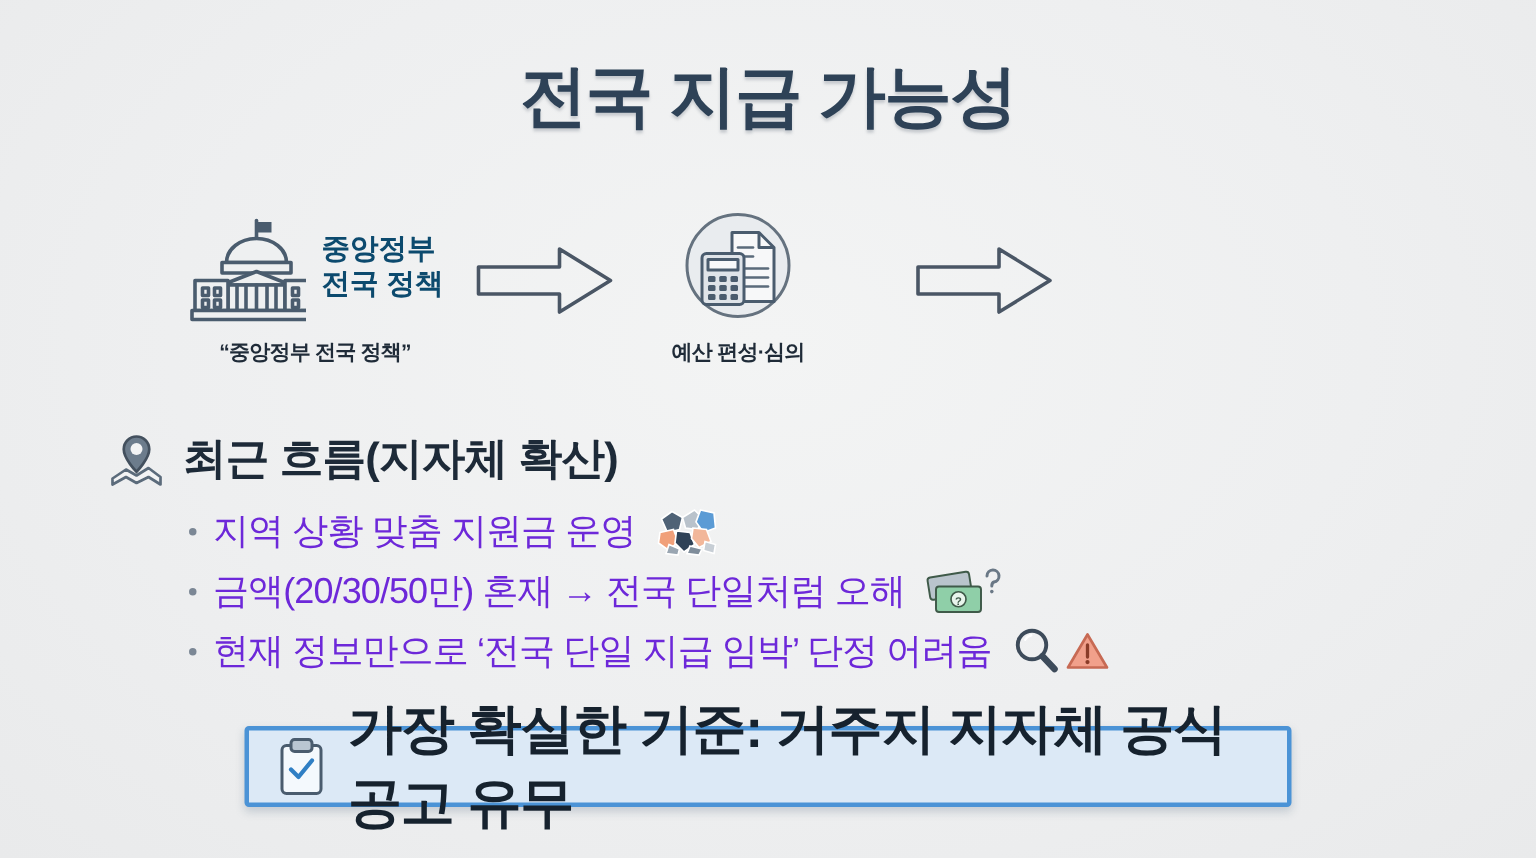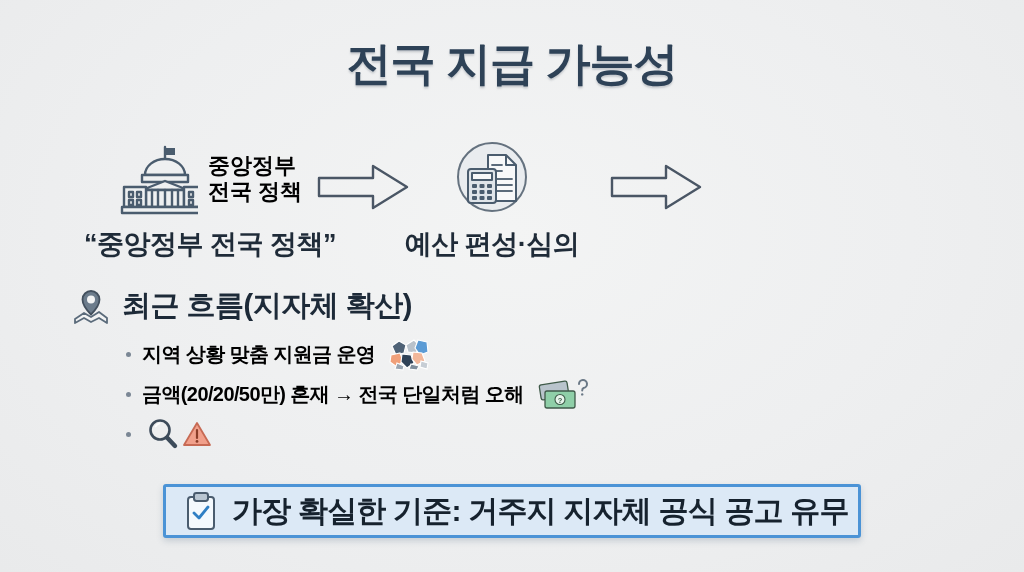--- a/index.html
+++ b/index.html
@@ -48,30 +48,30 @@
     text-align: center;
   }
   .node-row {
     display: flex;
     align-items: center;
     justify-content: center;
     gap: 10px;
     height: 86px;
   }
   .node-label {
-    font-size: 22px;
+    font-size: 19px;
     font-weight: bold;
     line-height: 1.2;
-    color: #000000;
+    color: #0c4a6e;
     text-align: left;
     white-space: pre-line;
   }
   .node-caption {
     margin-top: 4px;
-    font-size: 27px;
+    font-size: 14px;
     font-weight: bold;
     color: #1f2b38;
     letter-spacing: -0.5px;
   }
 
   #node-gov   { left: 0px;   width: 300px; }
   #node-budget{ left: 312px; width: 240px; }
   #node-map   { left: 640px; width: 264px; }
 
   .arrow {
@@ -112,23 +112,23 @@
   }
   .dot {
     width: 5px;
     height: 5px;
     border-radius: 50%;
     background: #7b8795;
     flex: 0 0 auto;
     margin-right: 2px;
   }
   .bullet-text {
-    font-size: 20px;
-    font-weight: bold;
-    color: #000000;
+    font-size: 24px;
+    font-weight: normal;
+    color: #6d28d9;
     letter-spacing: -0.6px;
     white-space: nowrap;
   }
   .bullet-icons {
     display: flex;
     align-items: center;
     gap: 2px;
     margin-left: 4px;
   }
 
@@ -143,21 +143,21 @@
     background: #dce9f6;
     border: 3px solid #4b93d6;
     border-radius: 3px;
     box-shadow: 0 3px 6px rgba(110,130,150,0.30);
     display: flex;
     align-items: center;
     padding-left: 18px;
     gap: 14px;
   }
   .callout-text {
-    font-size: 30px;
+    font-size: 36px;
     font-weight: bold;
     color: #16222e;
     letter-spacing: -0.8px;
   }
 
   svg { display: block; }
 </style>
 </head>
 <body>
 
@@ -284,41 +284,42 @@
               <path d="M23 27 l8 2 l-2 4 l-8 -1 z" fill="#7f8d9b"></path>
               <path d="M33 24 l7 2 l-1 6 l-7 -2 z" fill="#c7ced5"></path>
             </g>
           </svg>
         </span>
       </span>
     </div>
 
     <div class="bullet">
       <span class="dot"></span>
-      <span class="bullet-text">금액(20/20/50만) 혼재 → 전국 단일처럼 오해</span>
+      <span class="bullet-text">금액(20/30/50만) 혼재 → 전국 단일처럼 오해</span>
       <span class="bullet-icons">
         <span>
           <svg width="56" height="40" viewBox="0 0 56 40">
             <g stroke="#3f5a49" stroke-width="1.3" stroke-linejoin="round">
               <rect x="3" y="9" width="28" height="15" rx="2" fill="#b9c4cc" transform="rotate(-9 17 16)"></rect>
               <rect x="8" y="17" width="30" height="17" rx="2" fill="#8fcfa8"></rect>
               <circle cx="23" cy="25.5" r="5" fill="#e8f5ec" stroke="#3f5a49" stroke-width="1.1"></circle>
             </g>
             <text x="23" y="29" font-family="'Liberation Sans', sans-serif" font-size="7.5" font-weight="bold" fill="#3f5a49" text-anchor="middle">?</text>
             <g fill="none" stroke="#6a7886" stroke-width="2" stroke-linecap="round">
               <path d="M42 10 a4 4 0 1 1 4.6 4 c-1.2 0.5 -1.4 1.6 -1.4 2.6"></path>
               <circle cx="45.2" cy="20.4" r="1.2" fill="#6a7886" stroke="none"></circle>
             </g>
           </svg>
         </span>
       </span>
     </div>
 
     <div class="bullet">
       <span class="dot"></span>
+      <span class="bullet-text">현재 정보만으로 ‘전국 단일 지급 임박’ 단정 어려움</span>
       <span class="bullet-icons">
         <span>
           <svg width="34" height="34" viewBox="0 0 34 34">
             <circle cx="14" cy="13" r="9.5" fill="none" stroke="#3d4b5a" stroke-width="2.6"></circle>
             <path d="M9.5 9.5 a6 6 0 0 1 4 -3" fill="none" stroke="#ffffff" stroke-width="1.6" stroke-linecap="round"></path>
             <line x1="21" y1="20.5" x2="29" y2="29" stroke="#3d4b5a" stroke-width="4.4" stroke-linecap="round"></line>
           </svg>
         </span>
         <span>
           <svg width="30" height="30" viewBox="0 0 30 30">

